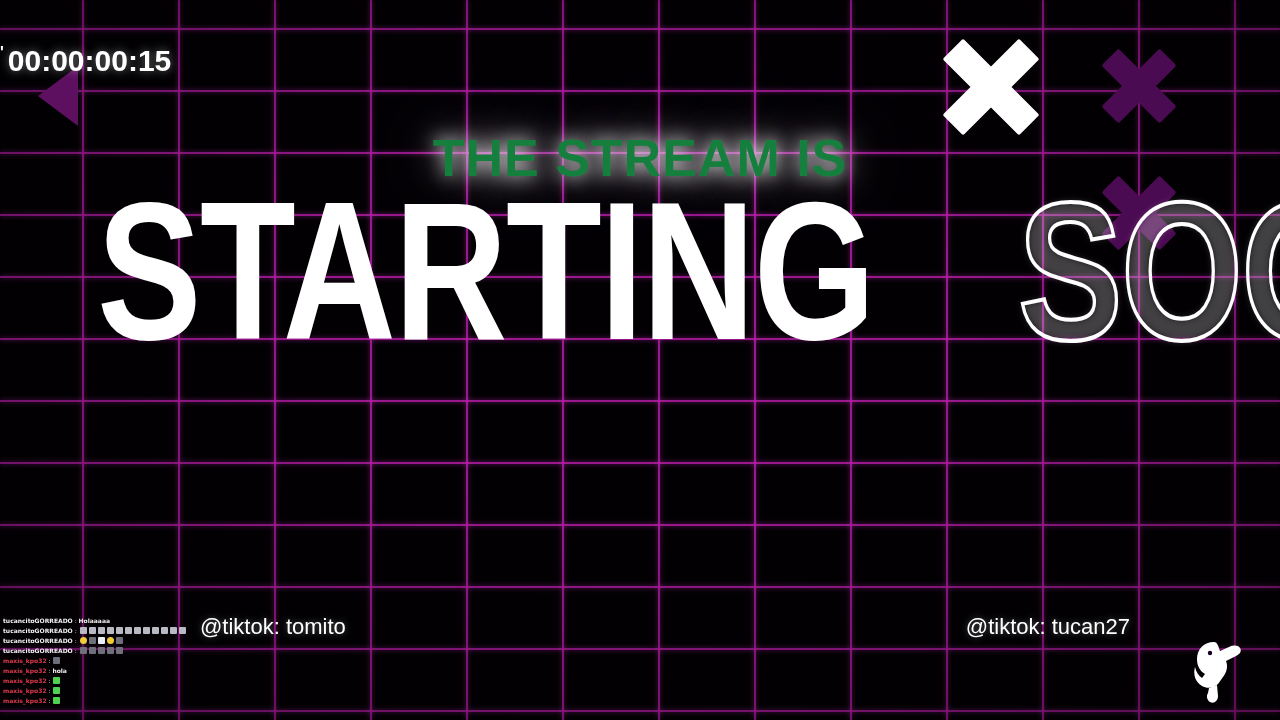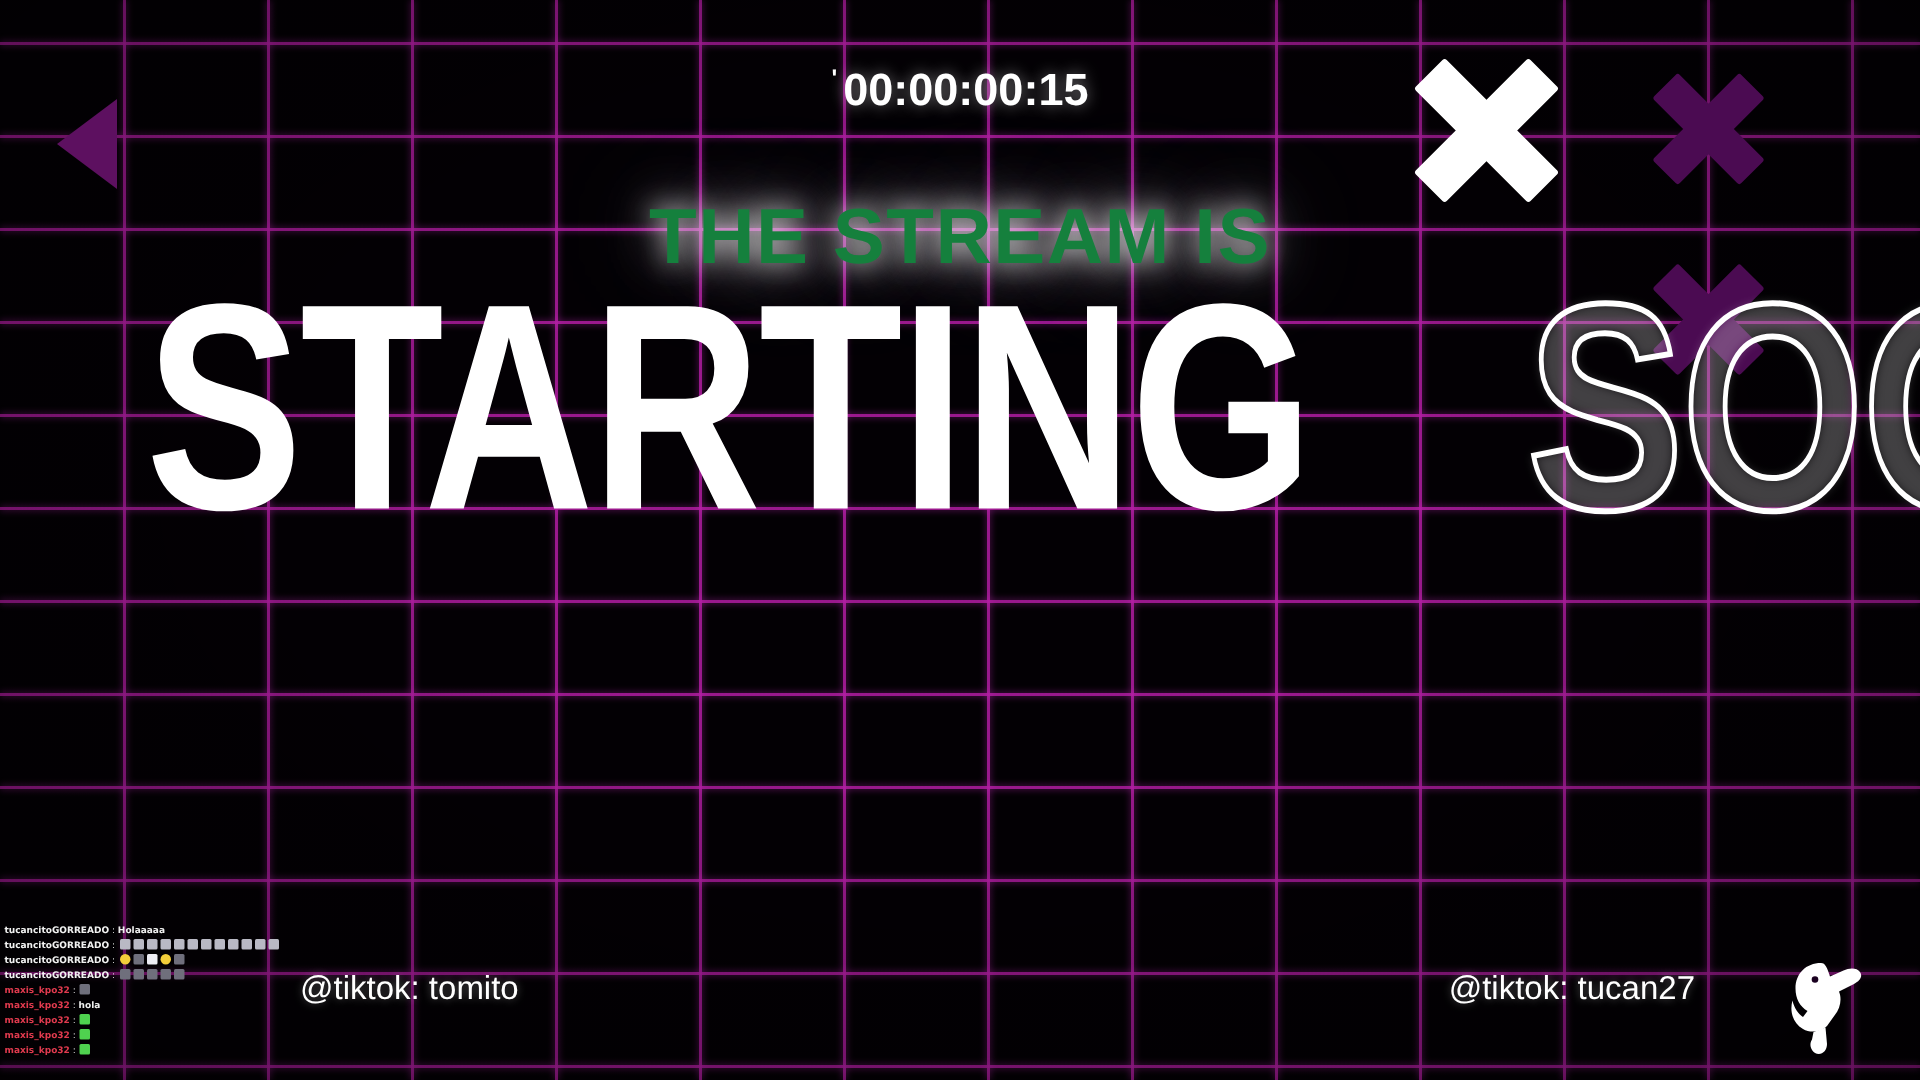--- a/index.html
+++ b/index.html
@@ -76,21 +76,21 @@
   .x-purple-2 { left: 1140px; top: 185px; width: 80px; height: 80px; }
   .x-purple-1 span, .x-purple-2 span {
     width: 82px; height: 24px; background: #4b0b52; margin-left: -41px; margin-top: -12px;
   }
 
   
   .timer-row {
     position: absolute;
     left: 0; right: 0;
     top: 44px;
-    text-align: center;
+    text-align: left;
   }
   .timer-tick {
     display: inline-block;
     vertical-align: top;
     color: #ffffff;
     font-size: 16px;
     line-height: 14px;
     font-weight: bold;
     margin-right: 4px;
     position: relative;
@@ -165,21 +165,20 @@
     display: flex;
     justify-content: space-between;
     align-items: center;
   }
   .social-item {
     color: #ffffff;
     font-size: 22px;
     letter-spacing: 0px;
     text-shadow: 0 0 6px rgba(255,255,255,0.35);
     white-space: nowrap;
-    margin-top: 32px;
   }
 
   
   .chat {
     position: absolute;
     left: 0;
     top: 616px;
     width: 200px;
     font-family: "DejaVu Sans", sans-serif;
     font-size: 6px;

